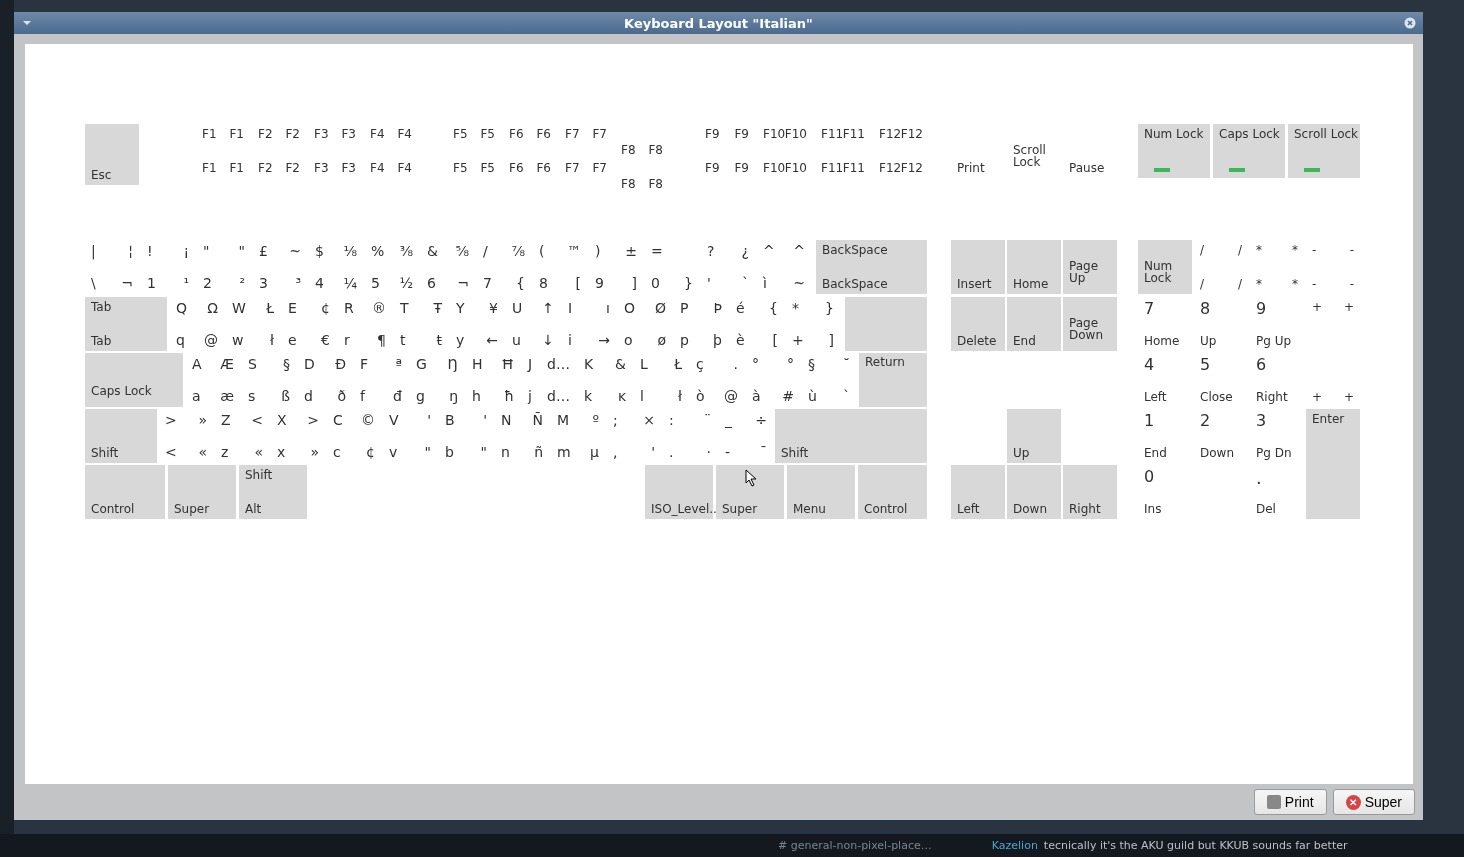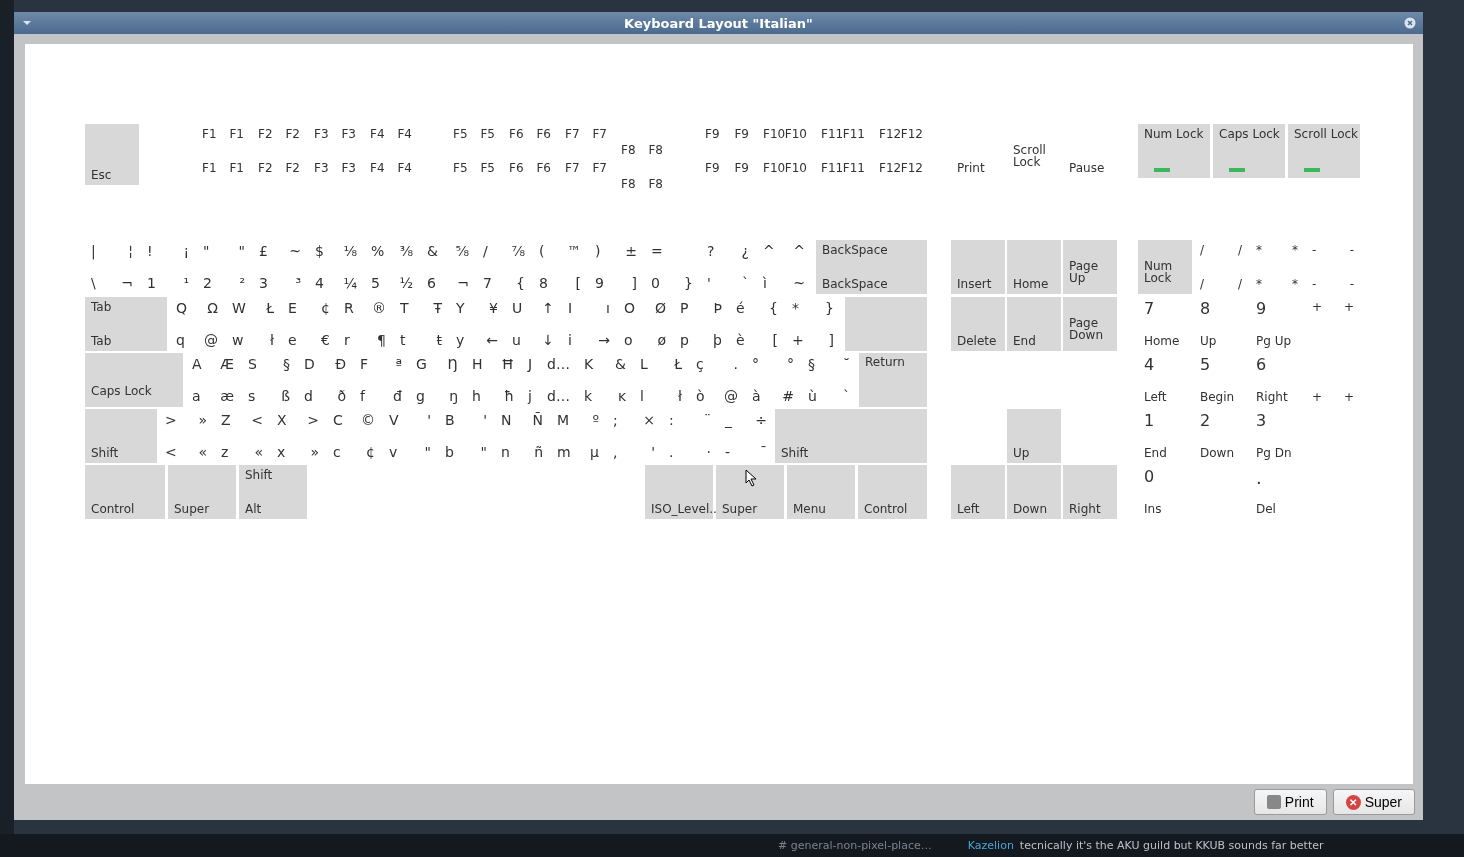--- a/index.html
+++ b/index.html
@@ -217,37 +217,40 @@
         <span class="tr">+</span>
         <span class="bl">+</span>
         <span class="br">+</span>
       </div>
     <div class="key white" style="left:1113px;top:309px;width:54px;height:54px">
         <span class="tl" style="font-size:16px">4</span>
         <span class="bl">Left</span>
       </div>
     <div class="key white" style="left:1169px;top:309px;width:54px;height:54px">
         <span class="tl" style="font-size:16px">5</span>
-        <span class="bl">Begin</span>
+        <span class="bl">Close</span>
       </div>
     <div class="key white" style="left:1225px;top:309px;width:54px;height:54px">
         <span class="tl" style="font-size:16px">6</span>
         <span class="bl">Right</span>
       </div>
     <div class="key white" style="left:1113px;top:365px;width:54px;height:54px">
         <span class="tl" style="font-size:16px">1</span>
         <span class="bl">End</span>
       </div>
     <div class="key white" style="left:1169px;top:365px;width:54px;height:54px">
         <span class="tl" style="font-size:16px">2</span>
         <span class="bl">Down</span>
       </div>
     <div class="key white" style="left:1225px;top:365px;width:54px;height:54px">
         <span class="tl" style="font-size:16px">3</span>
         <span class="bl">Pg Dn</span>
+      </div>
+    <div class="key" style="left:1281px;top:365px;width:54px;height:110px">
+        <span class="lbl-top">Enter</span>
       </div>
     <div class="key white" style="left:1113px;top:421px;width:110px;height:54px">
         <span class="tl" style="font-size:16px">0</span>
         <span class="bl">Ins</span>
       </div>
     <div class="key white" style="left:1225px;top:421px;width:54px;height:54px">
         <span class="tl" style="font-size:18px">.</span>
         <span class="bl">Del</span>
       </div>
 
@@ -609,19 +612,19 @@
       </button>
     <button class="btn">
         <span class="ico-close">✕</span>
         <span>Super</span>
       </button>
   </div>
 </div>
 
 <div class="taskbar">
   <span style="margin-left:770px;color:#7a848f"># general-non-pixel-place…</span>
-  <span style="margin-left:36px;color:#4aa5d6">Kazelion</span>
+  <span style="margin-left:60px;color:#4aa5d6">Kazelion</span>
   <span style="margin-left:6px;color:#bac1ca">tecnically it's the AKU guild but KKUB sounds far better</span>
 </div>
 
 <svg class="cursor" style="left:745px;top:469px" viewBox="0 0 14 20">
     <path d="M1 1 L1 14 L4 11 L7 17 L9 16 L6 10 L11 10 Z" fill="#fff" stroke="#000" stroke-width="1"></path>
   </svg>
 
 </body></html>

